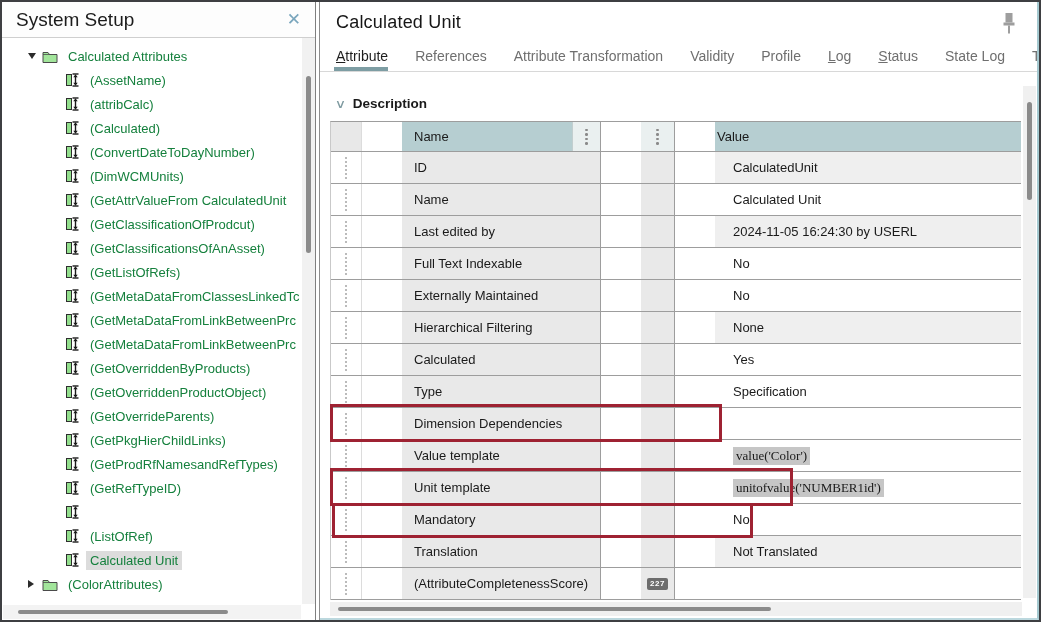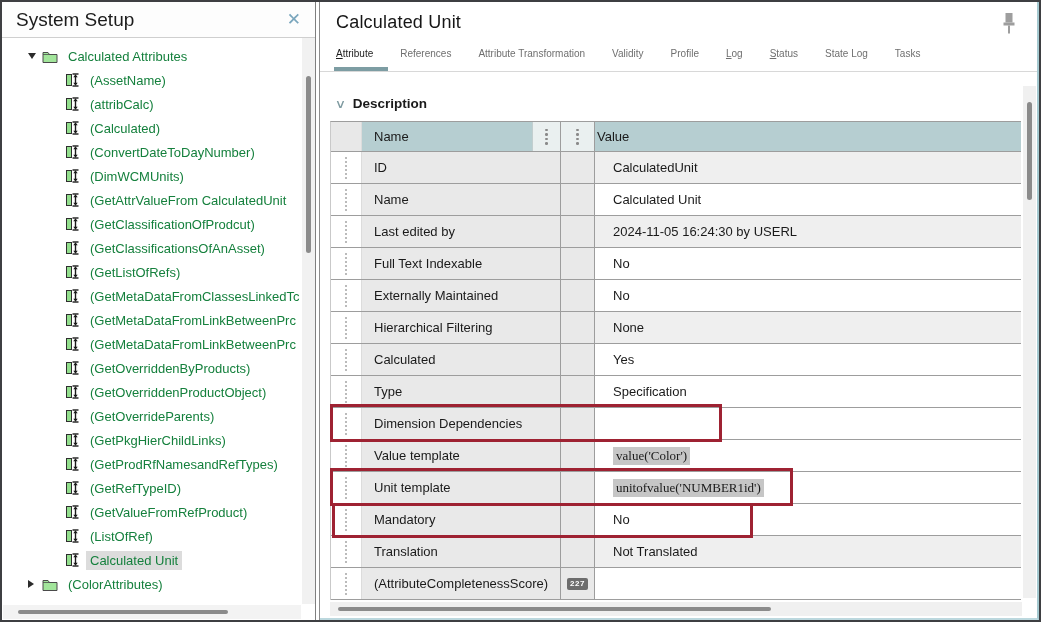--- a/index.html
+++ b/index.html
@@ -26,30 +26,30 @@
   .sb-track-v { position:absolute; background:#f1f1f1; width:13px; }
   .sb-track-h { position:absolute; background:#f3f3f3; height:14px; }
   .sb-thumb-v { position:absolute; width:5px; border-radius:3px; background:var(--thumb,#8b8b8b); left:4px; }
   .sb-thumb-h { position:absolute; height:4px; border-radius:3px; background:var(--thumb,#8b8b8b); top:5px; }
   #lp-vtrack { top:36px; bottom:16px; right:0; }
   #lp-htrack { left:1px; right:14px; bottom:1px; }
   
   #right-panel { flex:1; position:relative; background:#fff; border-right:2px solid #a5c9d0; border-bottom:2px solid #bcd8de; overflow:hidden; }
   #rp-title { position:absolute; top:10px; left:16px; font-size:18px; color:#161616; font-weight:500; letter-spacing:0.2px; }
   #pin { position:absolute; top:10px; right:20px; cursor:pointer; }
-  #tabs { position:absolute; top:46px; left:16px; right:16px; height:23px; display:flex; gap:27px; font-size:10px; color:#6f6f6f; align-items:flex-start; }
+  #tabs { position:absolute; top:46px; left:16px; right:16px; height:23px; display:flex; gap:27px; font-size:14px; color:#6f6f6f; align-items:flex-start; }
   #tabs-border { position:absolute; top:69px; left:0; right:0; height:1px; background:#d8d8d8; }
   .tab { cursor:pointer; white-space:nowrap; }
   .tab.active { color:#1d1d1d; }
   #tab-underline { position:absolute; top:65px; height:4px; background:var(--accent,#7d9da3); }
   #section-header { position:absolute; top:94px; left:16px; display:flex; align-items:center; font-size:13.5px; font-weight:bold; color:#1a1a1a; }
   #section-chevron { color:#7e9aa0; font-size:12px; margin-right:8px; font-weight:normal; transform:scaleX(1.3); display:inline-block; }
   
   #prop-table { position:absolute; top:119px; left:10px; width:691px; border-top:1px solid var(--grid,#9d9d9d); border-left:1px solid #c9c9c9; font-size:13px; color:#1a1a1a; }
-  .t-row { display:flex; border-bottom:1px solid var(--grid,#9d9d9d); height:32px; }
+  .t-row { display:flex; border-bottom:1px solid var(--grid,#9d9d9d); height:32px;gap:40px; }
   .t-row.header { height:30px; }
   .c1 { width:31px; flex:none; display:flex; align-items:center; justify-content:center; background:#fff; border-right:1px solid #dcdcdc; }
   .t-row.header .c1 { background:#e8e8e8; }
   .c-name { width:199px; flex:none; display:flex; align-items:center; background:var(--namebg,#e9e9e9); border-right:1px solid var(--grid,#9d9d9d); }
   .c-name .nm { padding-left:12px; flex:1; overflow:hidden; white-space:nowrap; }
   .t-row.header .c-name { background:var(--teal,#b6ced1); padding:0; }
   .hdr-kebab-box { width:28px; height:100%; background:var(--pale,#eaf0f0); border-left:1px solid #c2cecf; display:flex; align-items:center; justify-content:center; flex:none; }
   .c3 { width:34px; flex:none; display:flex; align-items:center; justify-content:center; background:var(--namebg,#e9e9e9); border-right:1px solid var(--grid,#9d9d9d); }
   .t-row.header .c3 { background:var(--pale,#eaf0f0); }
   .c-val { flex:1; display:flex; align-items:center; padding-left:18px; background:#fff; overflow:hidden; white-space:nowrap; }
@@ -350,21 +350,20 @@
           <span class="tree-ico">
             <svg width="14" height="14" viewBox="0 0 14 14">
               <rect x="0.5" y="1.5" width="5" height="11" fill="#93df8d" stroke="#2e2e2e" stroke-width="1"></rect>
               <line x1="6.5" y1="1" x2="12.5" y2="1" stroke="#1a1a1a" stroke-width="1.4"></line>
               <line x1="6.5" y1="13" x2="12.5" y2="13" stroke="#1a1a1a" stroke-width="1.4"></line>
               <line x1="9.5" y1="3" x2="9.5" y2="11" stroke="#1a1a1a" stroke-width="1.4"></line>
               <path d="M9.5 1.2 L7.3 4.2 H11.7 Z" fill="#1a1a1a"></path>
               <path d="M9.5 12.8 L7.3 9.8 H11.7 Z" fill="#1a1a1a"></path>
             </svg>
           </span>
-          <span class="tree-label">(GetValueFromRefProduct)</span>
         </div>
         <div class="tree-row">
           <span class="indent1"></span>
           <span class="tree-ico">
             <svg width="14" height="14" viewBox="0 0 14 14">
               <rect x="0.5" y="1.5" width="5" height="11" fill="#93df8d" stroke="#2e2e2e" stroke-width="1"></rect>
               <line x1="6.5" y1="1" x2="12.5" y2="1" stroke="#1a1a1a" stroke-width="1.4"></line>
               <line x1="6.5" y1="13" x2="12.5" y2="13" stroke="#1a1a1a" stroke-width="1.4"></line>
               <line x1="9.5" y1="3" x2="9.5" y2="11" stroke="#1a1a1a" stroke-width="1.4"></line>
               <path d="M9.5 1.2 L7.3 4.2 H11.7 Z" fill="#1a1a1a"></path>

